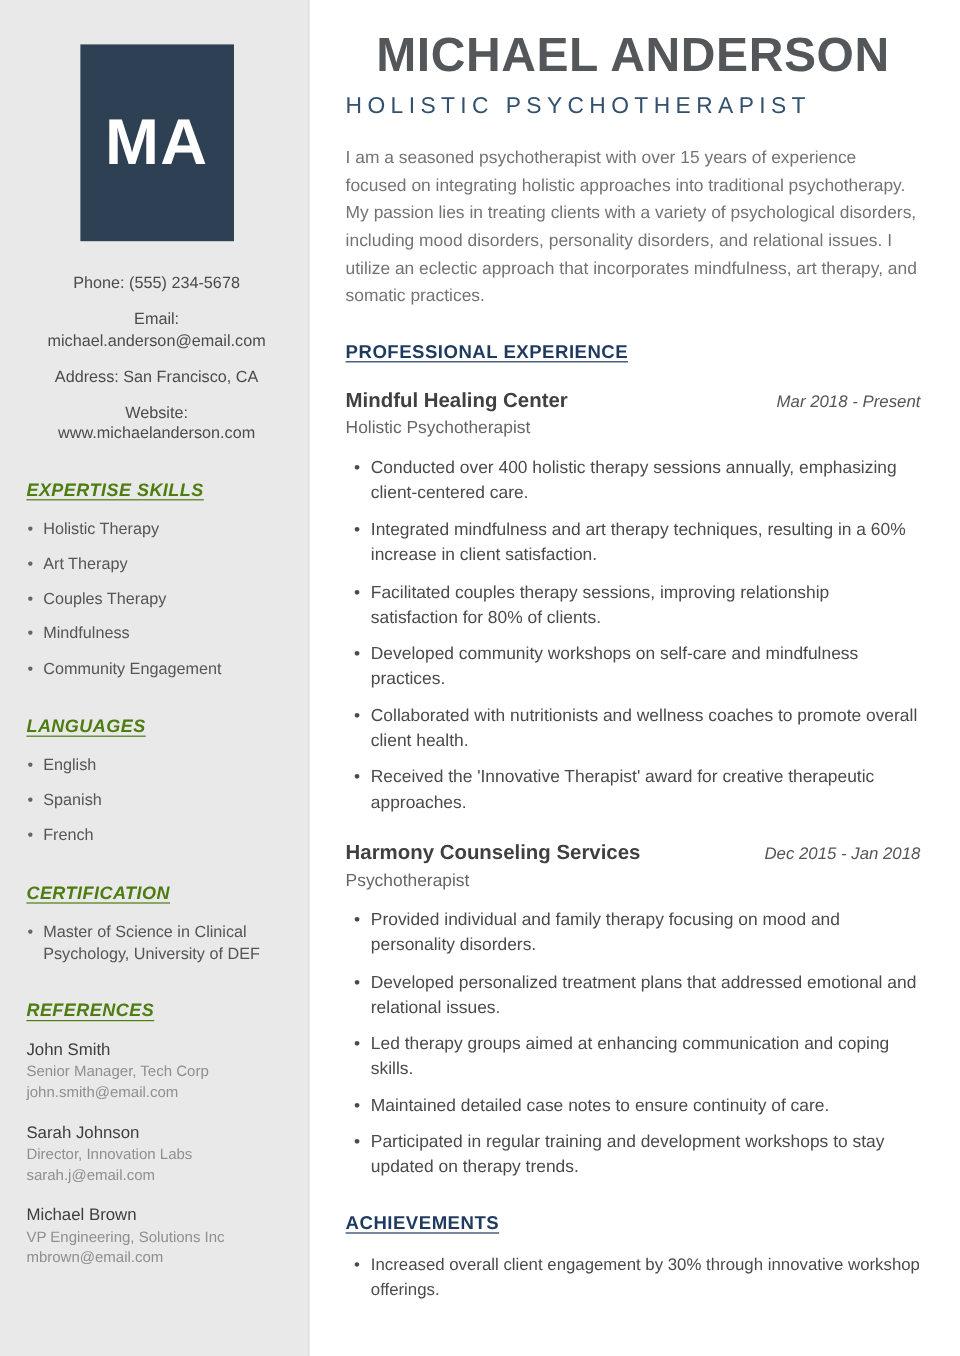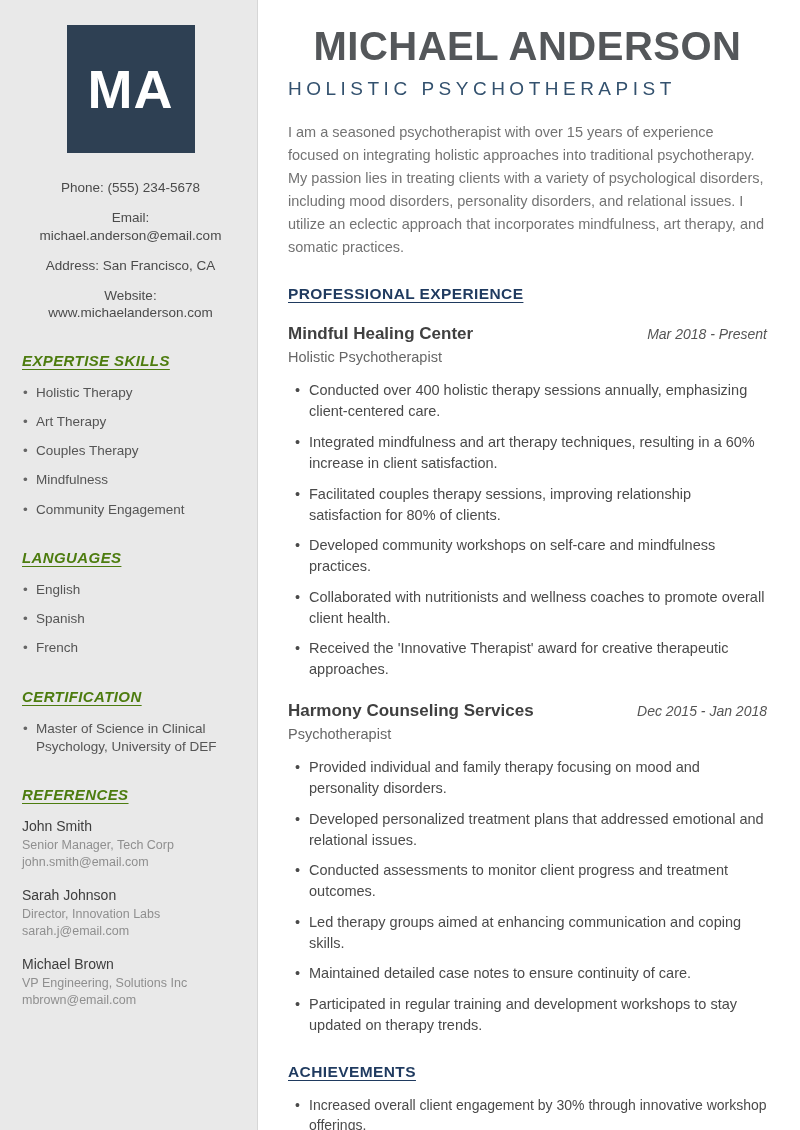--- a/index.html
+++ b/index.html
@@ -19,23 +19,23 @@
   
   .sidebar {
     width: 258px;
     flex: 0 0 258px;
     background: #e9e9e9;
     border-right: 1px solid #d6d6d6;
     padding: 25px 18px 24px 22px;
   }
   .avatar {
     width: 128px;
-    height: 128px;
+    height: 164px;
     background: #2e4053;
-    margin: 0 auto;
+    margin: 12px auto;
     display: flex;
     align-items: center;
     justify-content: center;
     text-align: center;
   }
   .avatar .initials {
     color: #ffffff;
     font-size: 54px;
     font-weight: 600;
     letter-spacing: 1px;
@@ -270,21 +270,20 @@
         <span class="company">Harmony Counseling Services</span>
         <span class="dates">Dec 2015 - Jan 2018</span>
       </div>
       <div class="role">Psychotherapist</div>
       <ul class="bullets">
 
           <li>Provided individual and family therapy focusing on mood and personality disorders.</li>
 
           <li>Developed personalized treatment plans that addressed emotional and relational issues.</li>
 
-          <li>Conducted assessments to monitor client progress and treatment outcomes.</li>
 
           <li>Led therapy groups aimed at enhancing communication and coping skills.</li>
 
           <li>Maintained detailed case notes to ensure continuity of care.</li>
 
           <li>Participated in regular training and development workshops to stay updated on therapy trends.</li>
         </ul>
     </section>
 
     <div class="sec-heading">ACHIEVEMENTS</div>

